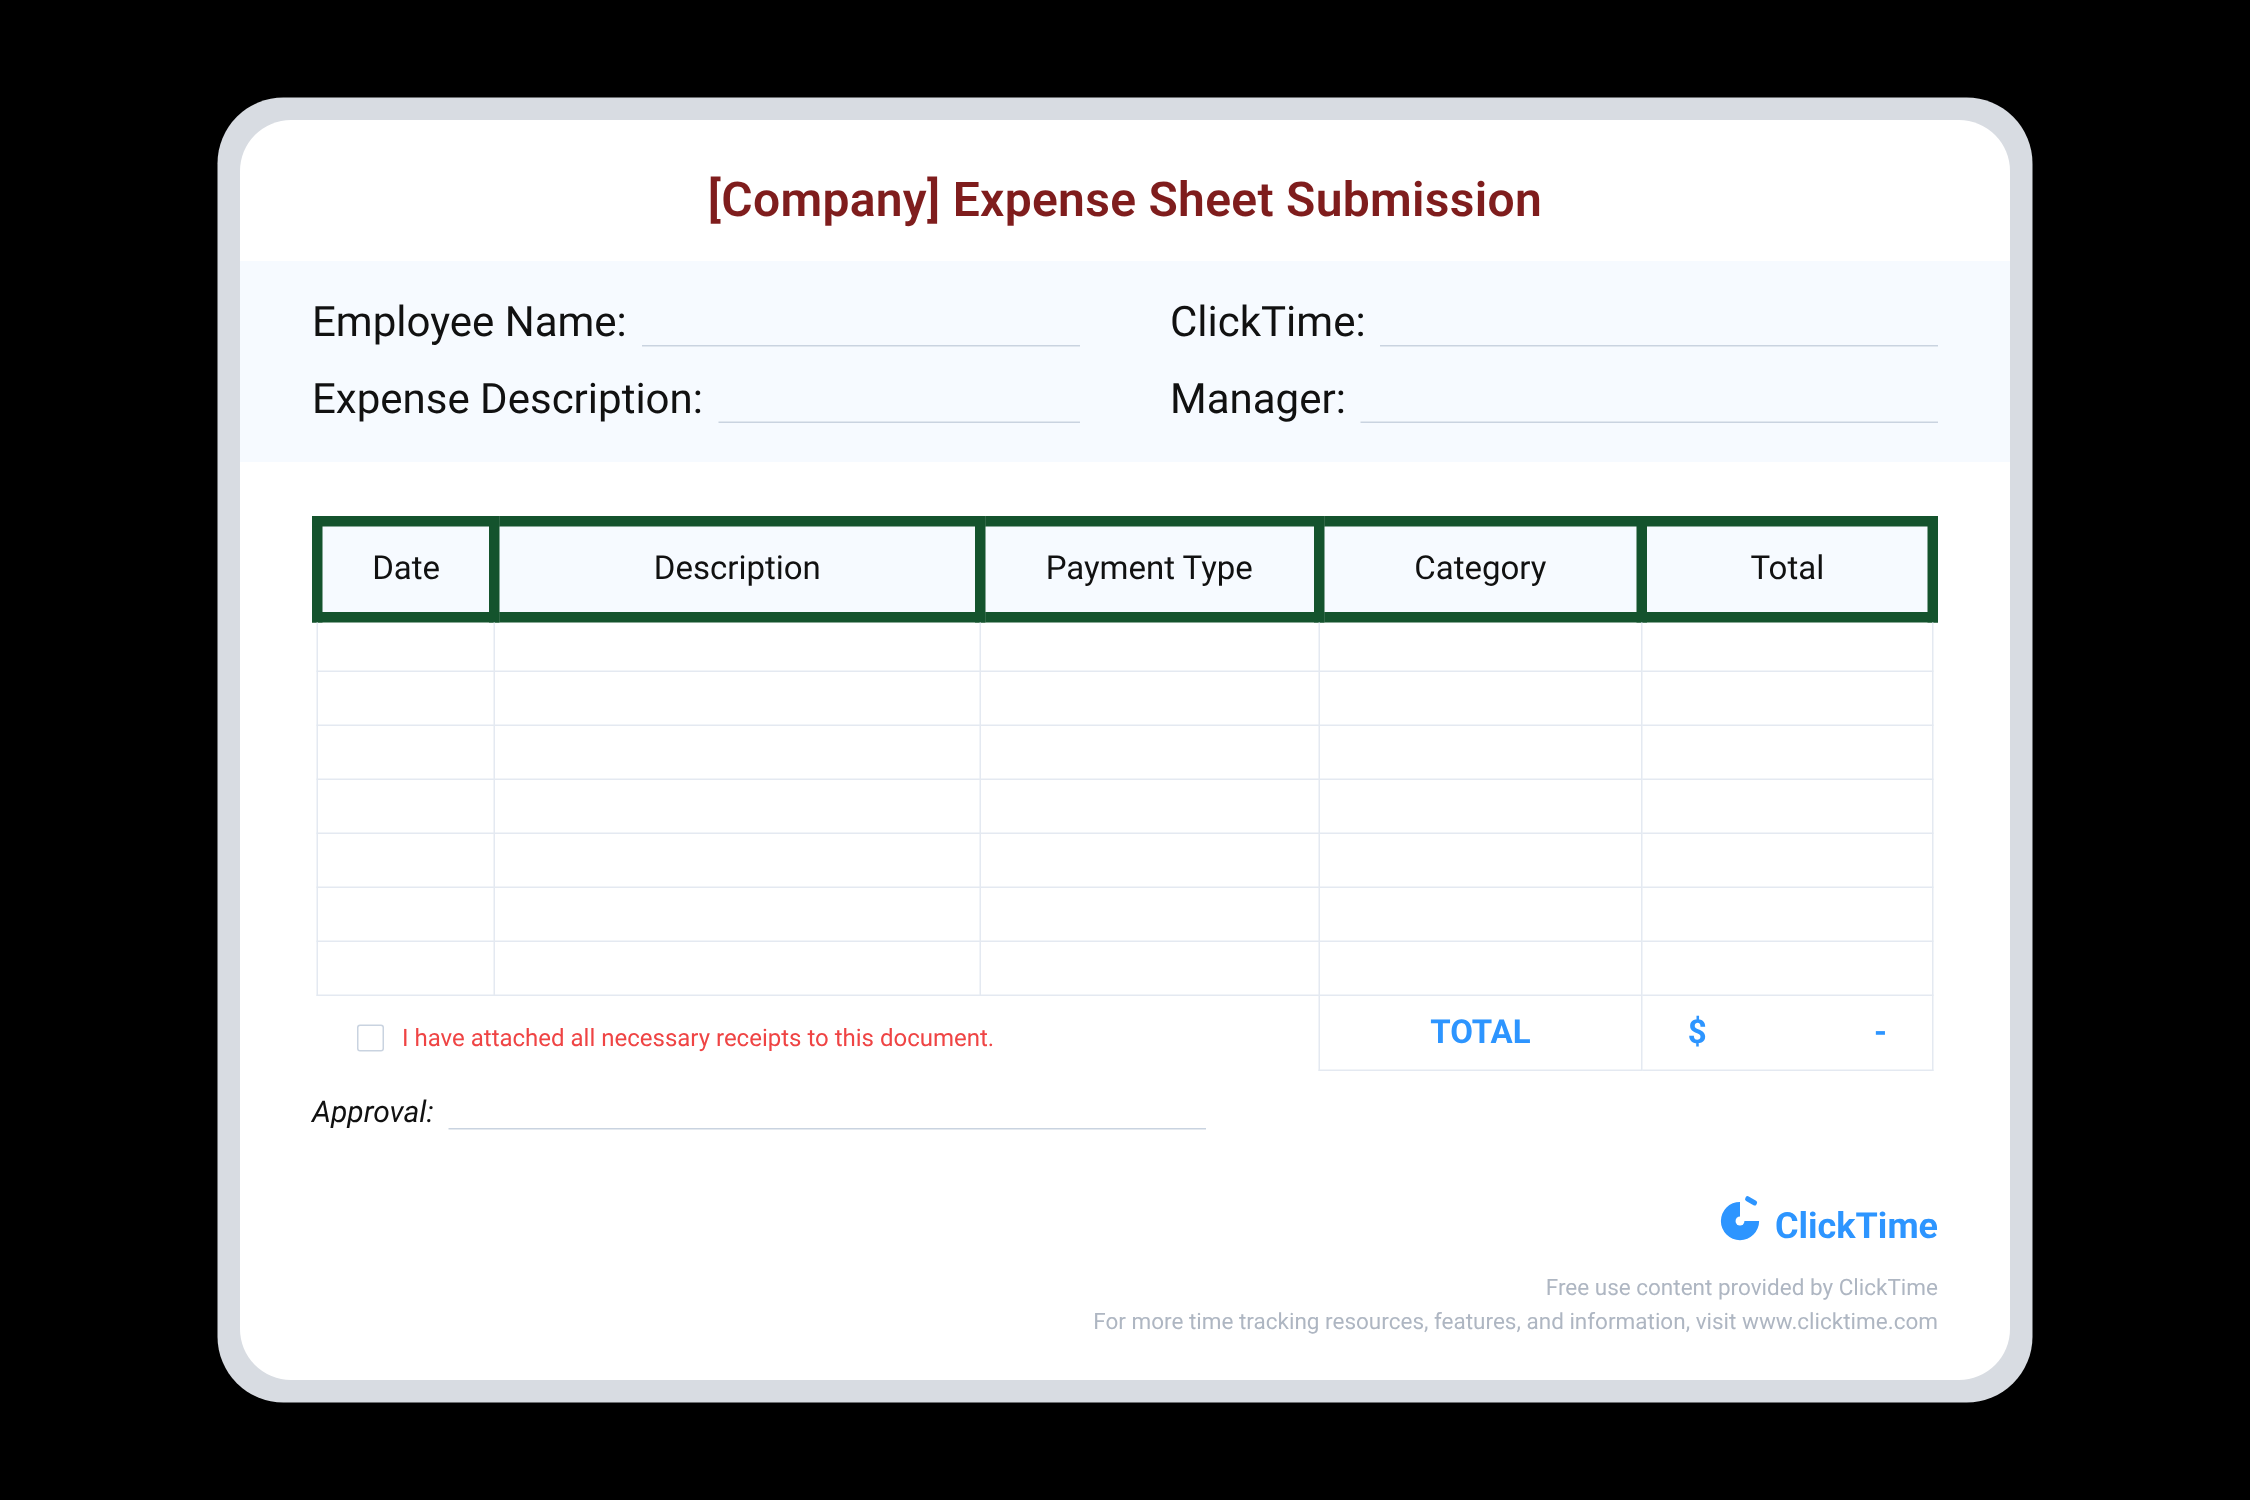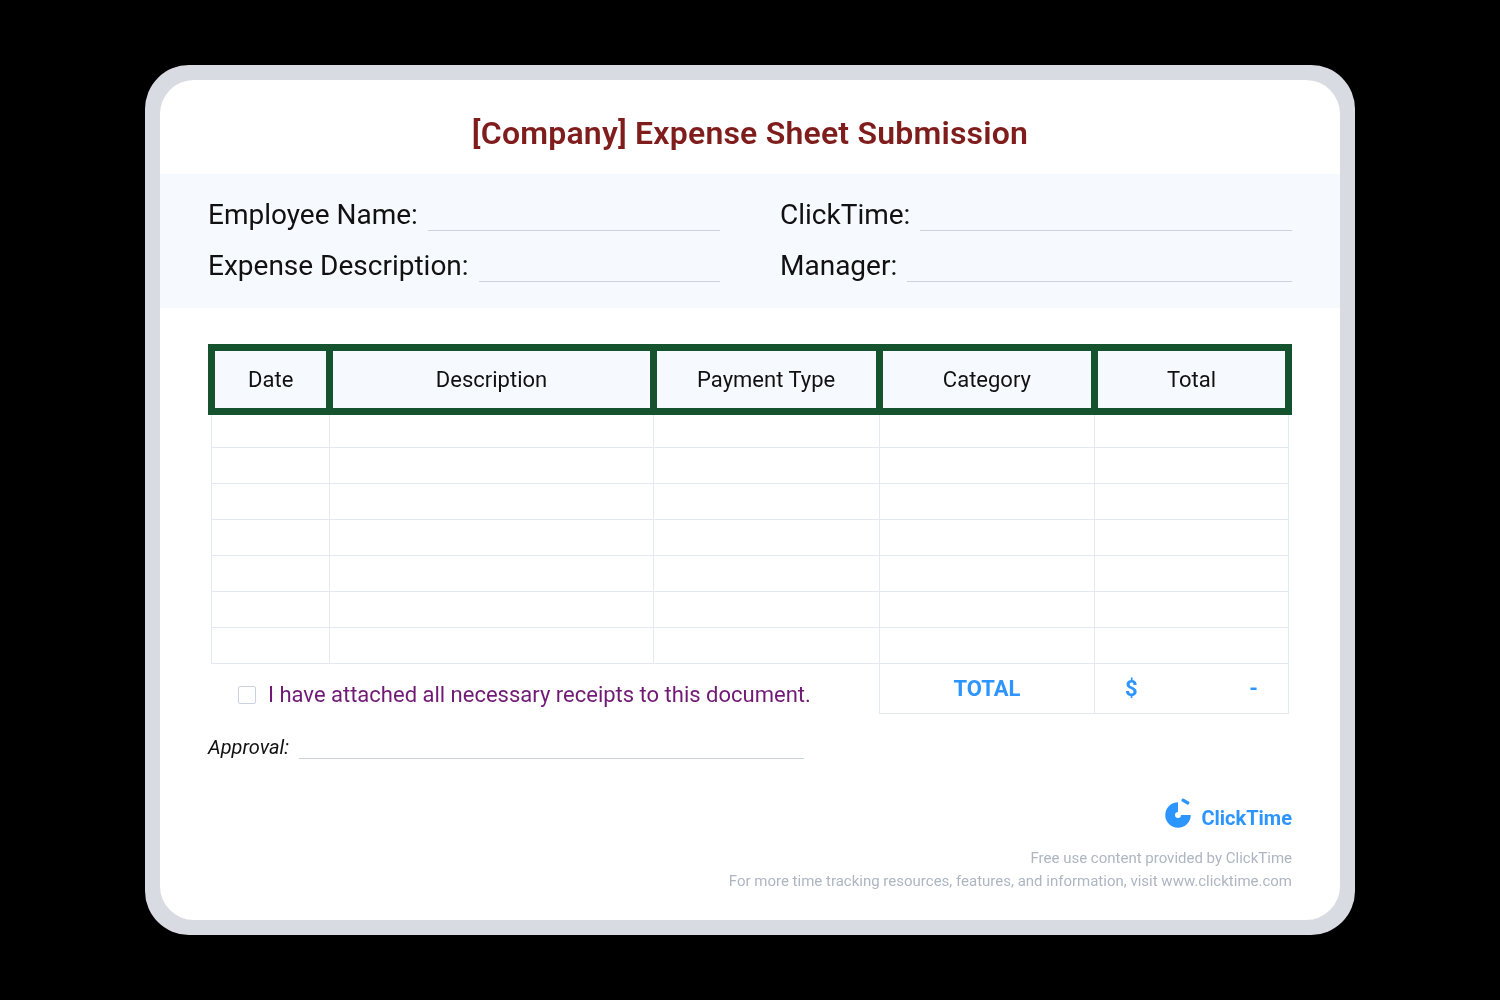--- a/index.html
+++ b/index.html
@@ -102,22 +102,22 @@
     padding: 0 22px;
   }
   .below-table {
     padding: 0 48px;
     margin-top: -32px;
   }
   .receipt-line {
     display: flex;
     align-items: center;
     gap: 12px;
-    font-size: 22px;
-    color: #701a75;
+    font-size: 16px;
+    color: #ef4444;
     padding-left: 30px;
   }
   .checkbox {
     width: 18px;
     height: 18px;
     border: 1.5px solid #c9d3e0;
     border-radius: 2px;
     background: #fff;
   }
   .approval-line {
@@ -141,21 +141,21 @@
     display: flex;
     flex-direction: column;
     align-items: flex-end;
   }
   .logo {
     display: flex;
     align-items: center;
     gap: 6px;
     color: #2d95ff;
     font-weight: 700;
-    font-size: 20px;
+    font-size: 24px;
     margin-top: -70px;
   }
   .logo svg { width: 34px; height: 34px; }
   .credit {
     color: #aeb6c2;
     font-size: 15px;
     text-align: right;
     line-height: 1.5;
     margin-top: 10px;
   }

